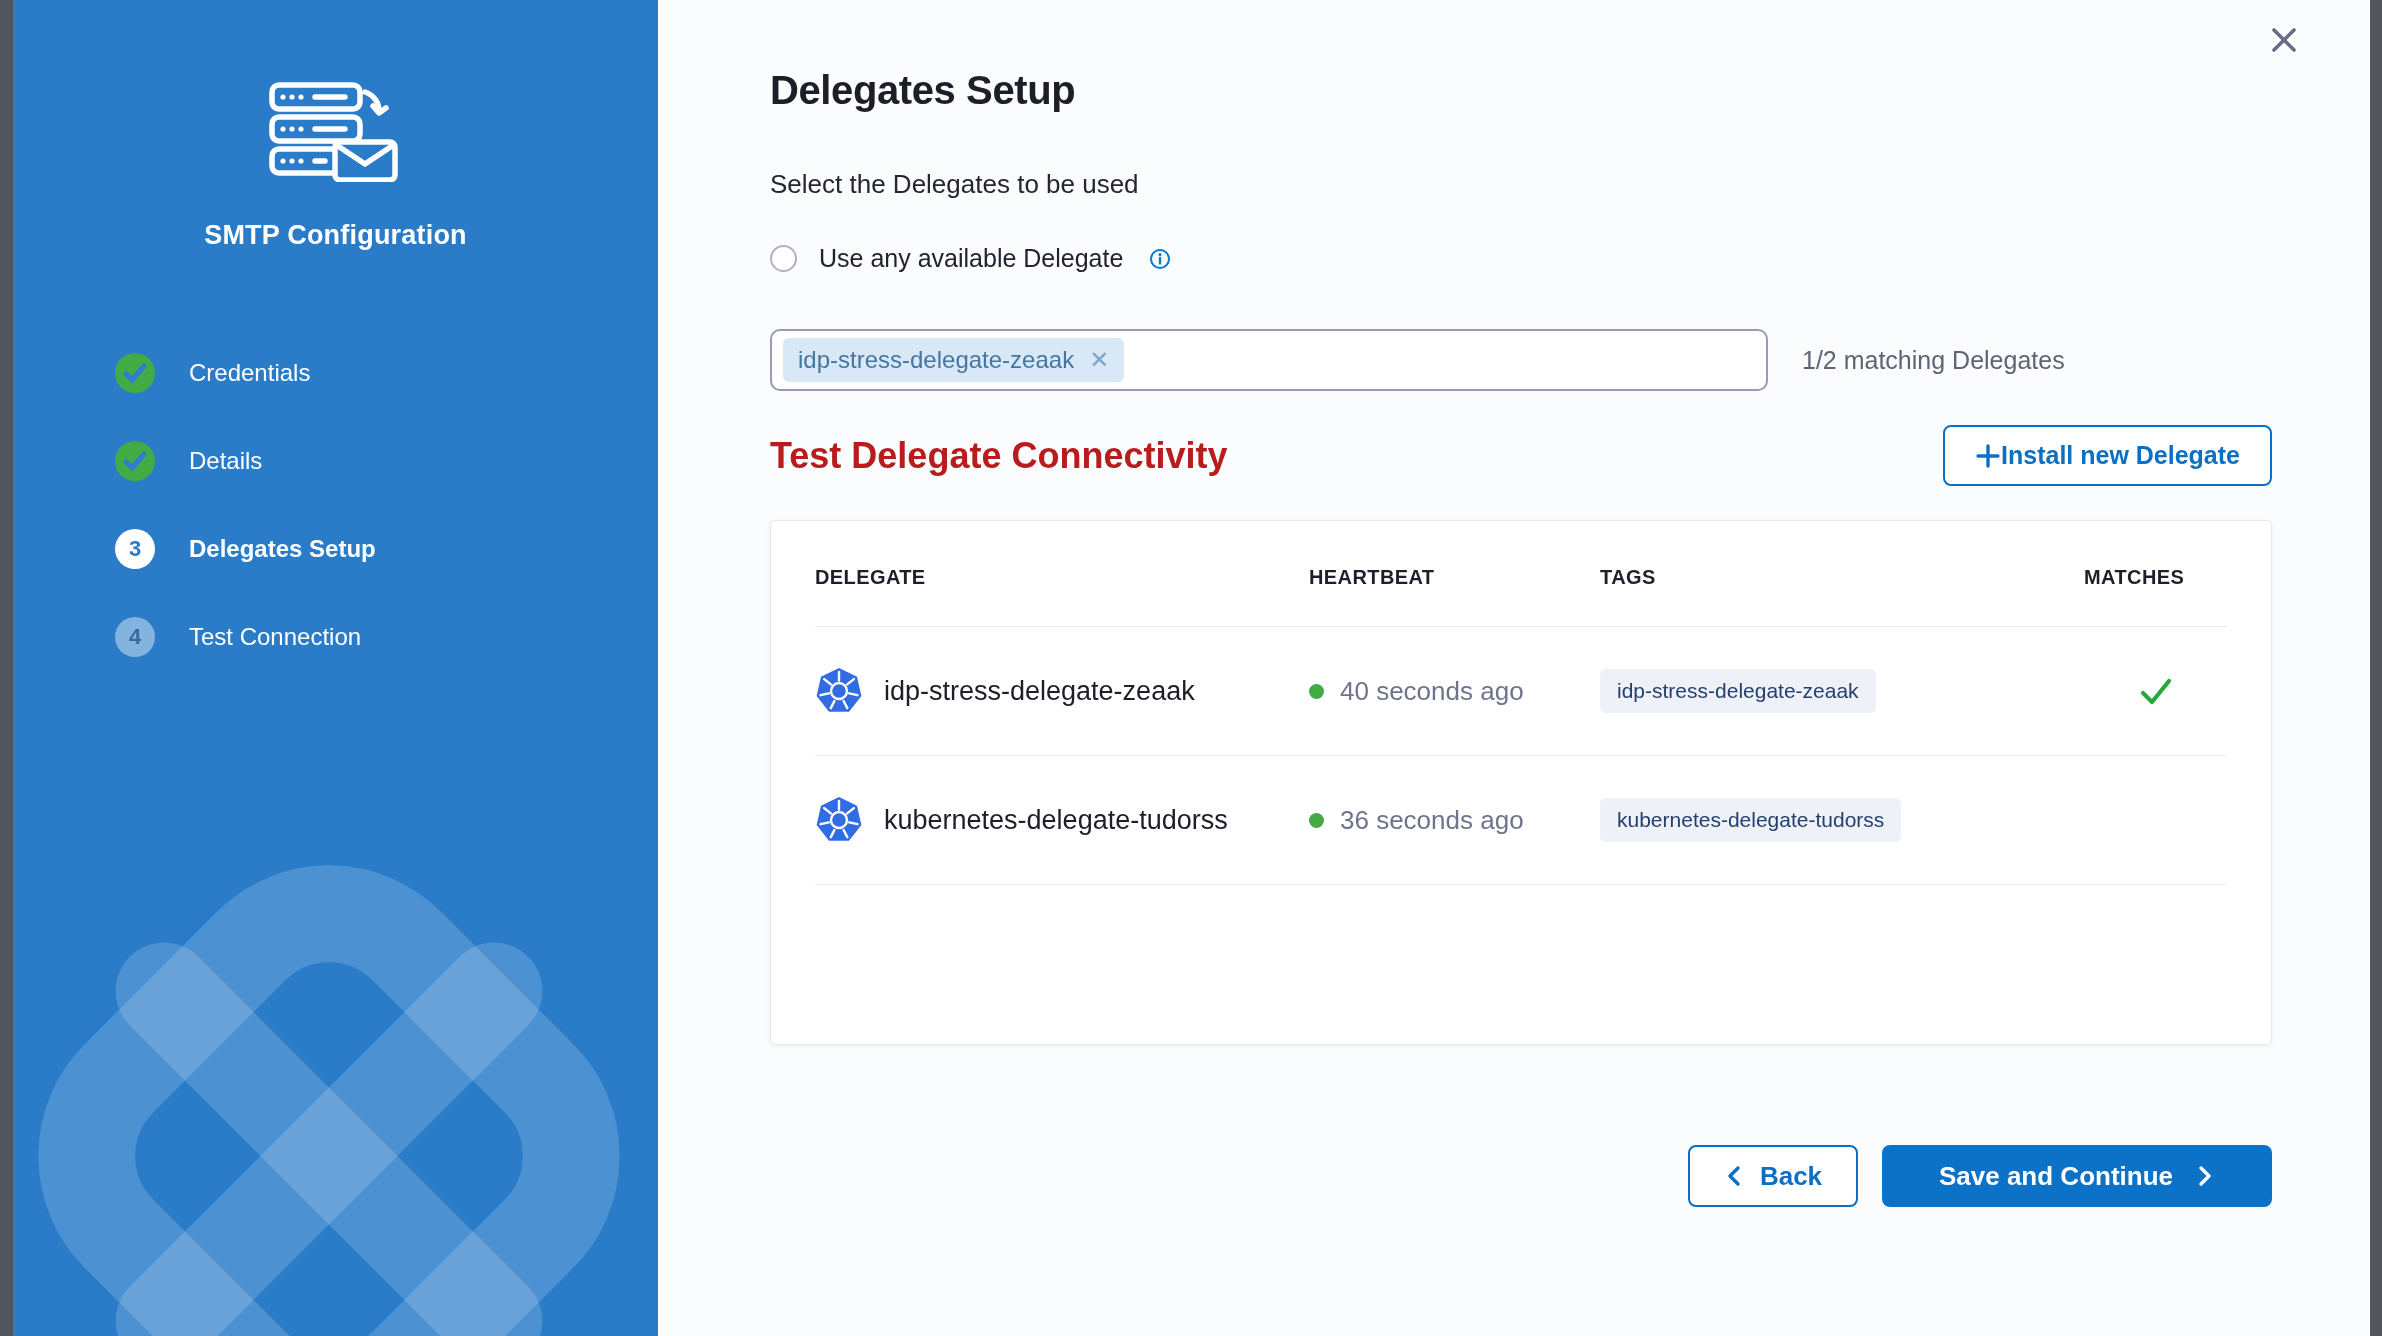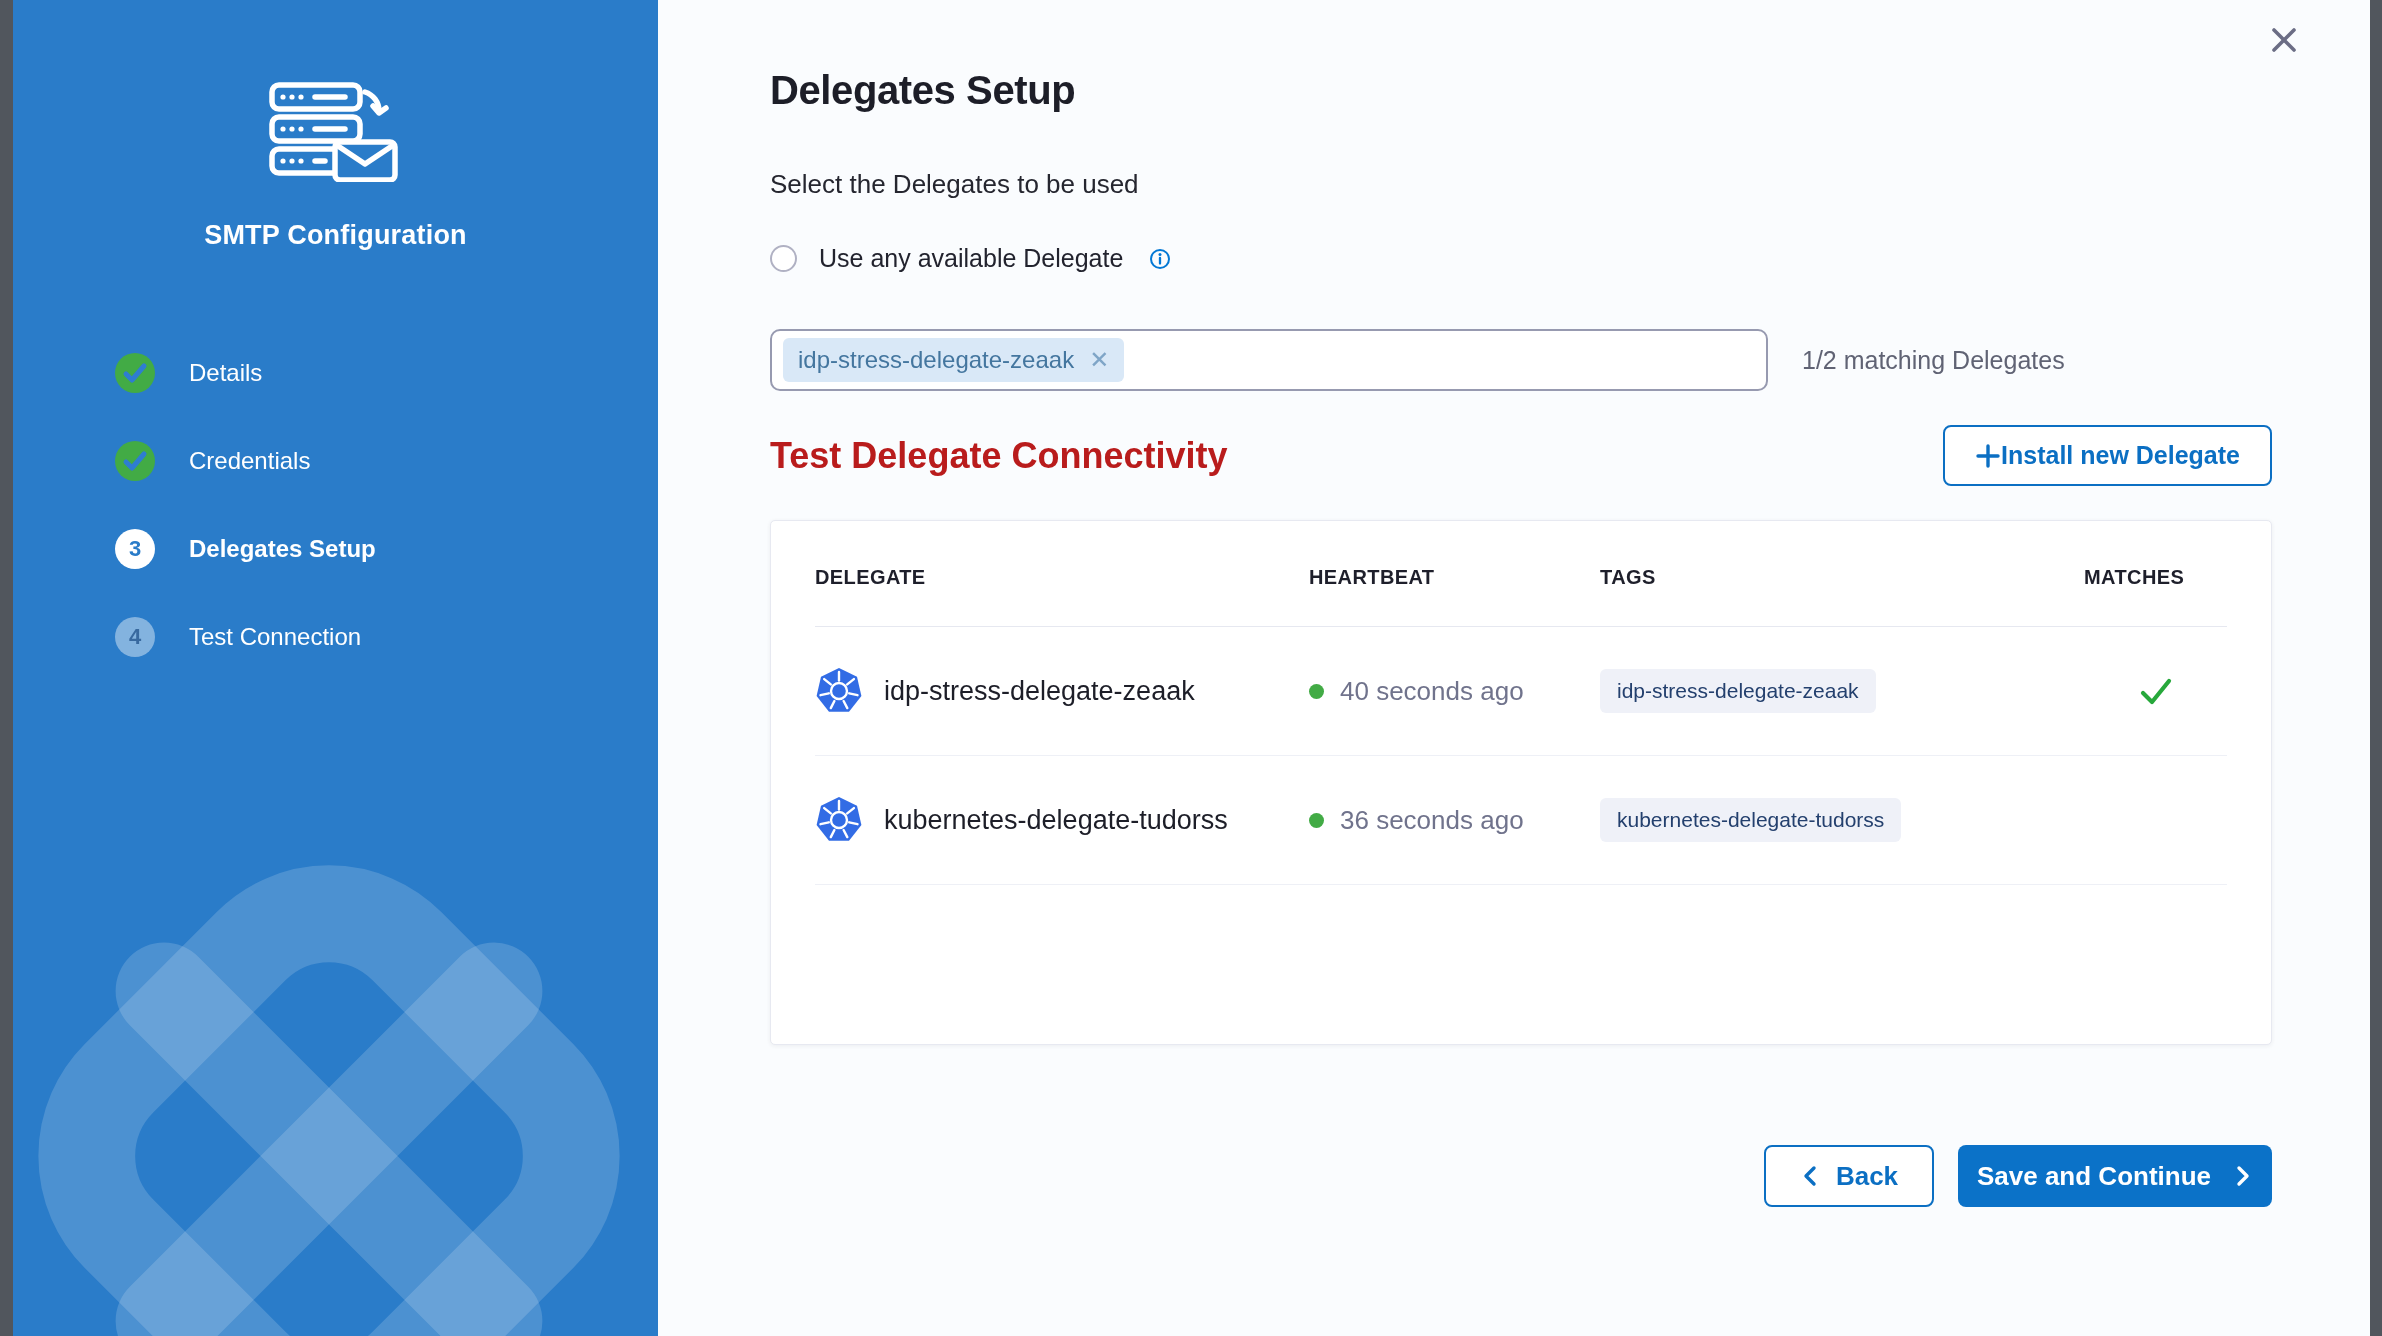--- a/index.html
+++ b/index.html
@@ -108,21 +108,21 @@
     display:inline-block; background:#eff1f8; color:#24406e;
     font-size:21px; padding:10px 17px; border-radius:6px; white-space:nowrap;
   }
   .match-cell { display:flex; justify-content:center; }
 
   .footer { margin-top:100px; display:flex; gap:24px;justify-content:flex-end; }
   .btn { border-radius:8px; font-family:inherit; font-weight:700; cursor:pointer;
          display:flex; align-items:center; justify-content:center; }
   .back-btn { width:170px; height:62px; background:#ffffff; border:2px solid #0b6fc3;
               color:#0b6fc3; font-size:26px; gap:14px; }
-  .save-btn { width:314px; height:62px; background:#0b72c8; border:none;
+  .save-btn { width:390px; height:62px; background:#0b72c8; border:none;
               color:#ffffff; font-size:26px; gap:20px; }
 </style>
 </head>
 <body>
 
 <div class="app">
 
   <aside class="sidebar">
     <svg class="smtp-icon" width="134" height="100" viewBox="0 0 134 100" fill="none">
       <g stroke="#ffffff" stroke-width="5.5" stroke-linecap="round" stroke-linejoin="round">
@@ -152,29 +152,29 @@
 
     <div class="sidebar-title">SMTP Configuration</div>
 
     <ul class="steps">
       <li class="step">
         <span class="step-circle complete">
           <svg width="40" height="40" viewBox="0 0 40 40">
             <polyline points="11,21 17,27 29,13" fill="none" stroke="#2e7dd1" stroke-width="5" stroke-linecap="round" stroke-linejoin="round"></polyline>
           </svg>
         </span>
-        <span class="step-label">Details</span>
+        <span class="step-label">Credentials</span>
       </li>
       <li class="step">
         <span class="step-circle complete">
           <svg width="40" height="40" viewBox="0 0 40 40">
             <polyline points="11,21 17,27 29,13" fill="none" stroke="#2e7dd1" stroke-width="5" stroke-linecap="round" stroke-linejoin="round"></polyline>
           </svg>
         </span>
-        <span class="step-label">Credentials</span>
+        <span class="step-label">Details</span>
       </li>
       <li class="step active">
         <span class="step-circle active">3</span>
         <span class="step-label">Delegates Setup</span>
       </li>
       <li class="step">
         <span class="step-circle pending">4</span>
         <span class="step-label">Test Connection</span>
       </li>
     </ul>

